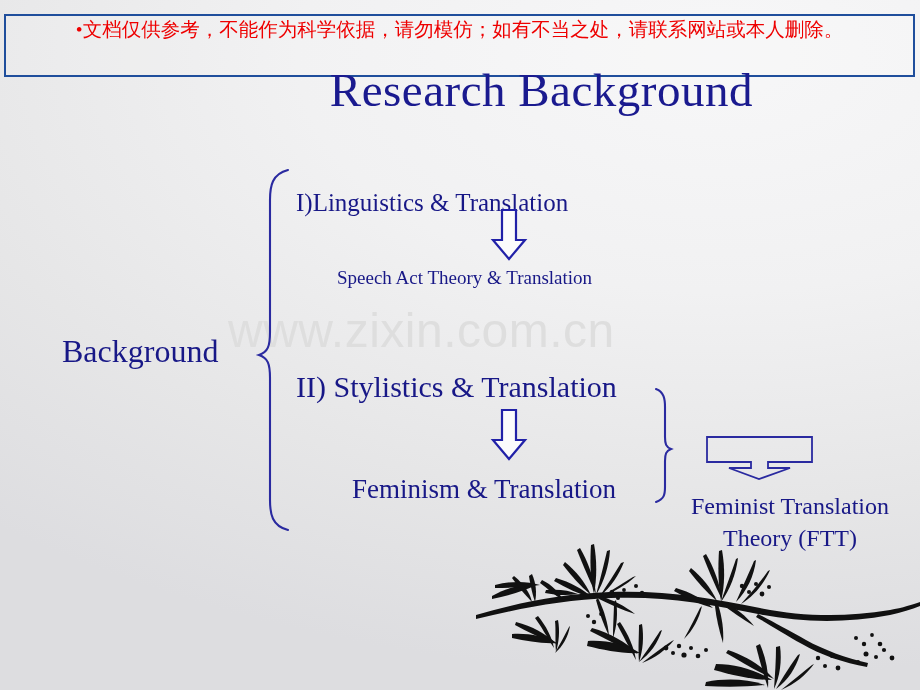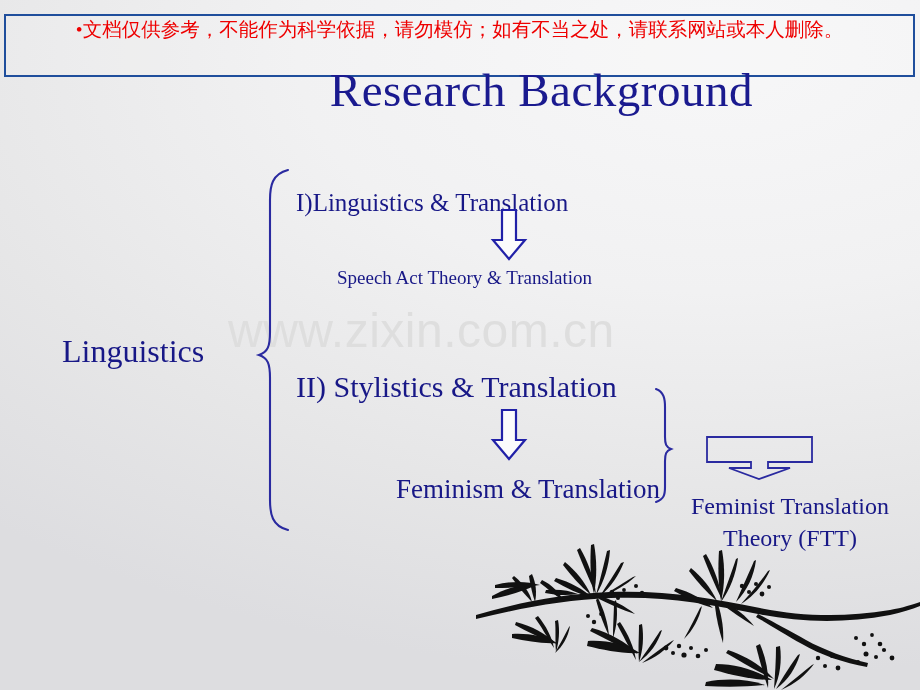--- a/index.html
+++ b/index.html
@@ -99,21 +99,20 @@
   }
   .node-sty {
     left: 296px;
     top: 370px;
     font-size: 30px;
   }
   .node-fem {
     left: 352px;
     top: 474px;
     font-size: 27px;
-    margin-left: 44px;
   }
   .node-ftt {
     left: 666px;
     top: 490px;
     width: 248px;
     text-align: center;
     font-size: 24px;
     line-height: 32px;
     white-space: normal;
   }
@@ -144,21 +143,21 @@
 <div id="slide">
 
   <div class="watermark">www.zixin.com.cn</div>
 
   <div class="disclaimer-banner">
     <div class="disclaimer-text"><span>•</span><span>文档仅供参考，不能作为科学依据，请勿模仿；如有不当之处，请联系网站或本人删除。</span></div>
   </div>
 
   <div class="slide-title">Research Background</div>
 
-  <div class="node node-combination">Linguistics</div>
+  <div class="node node-combination">Background</div>
 
   <div class="node node-ling">I)Linguistics &amp; Translation</div>
 
   <div class="node node-speech">Speech Act Theory &amp; Translation</div>
 
   <div class="node node-sty">II) Stylistics &amp; Translation</div>
 
   <div class="node node-fem">Feminism &amp; Translation</div>
 
   <div class="node node-ftt">Feminist Translation Theory (FTT)</div>

